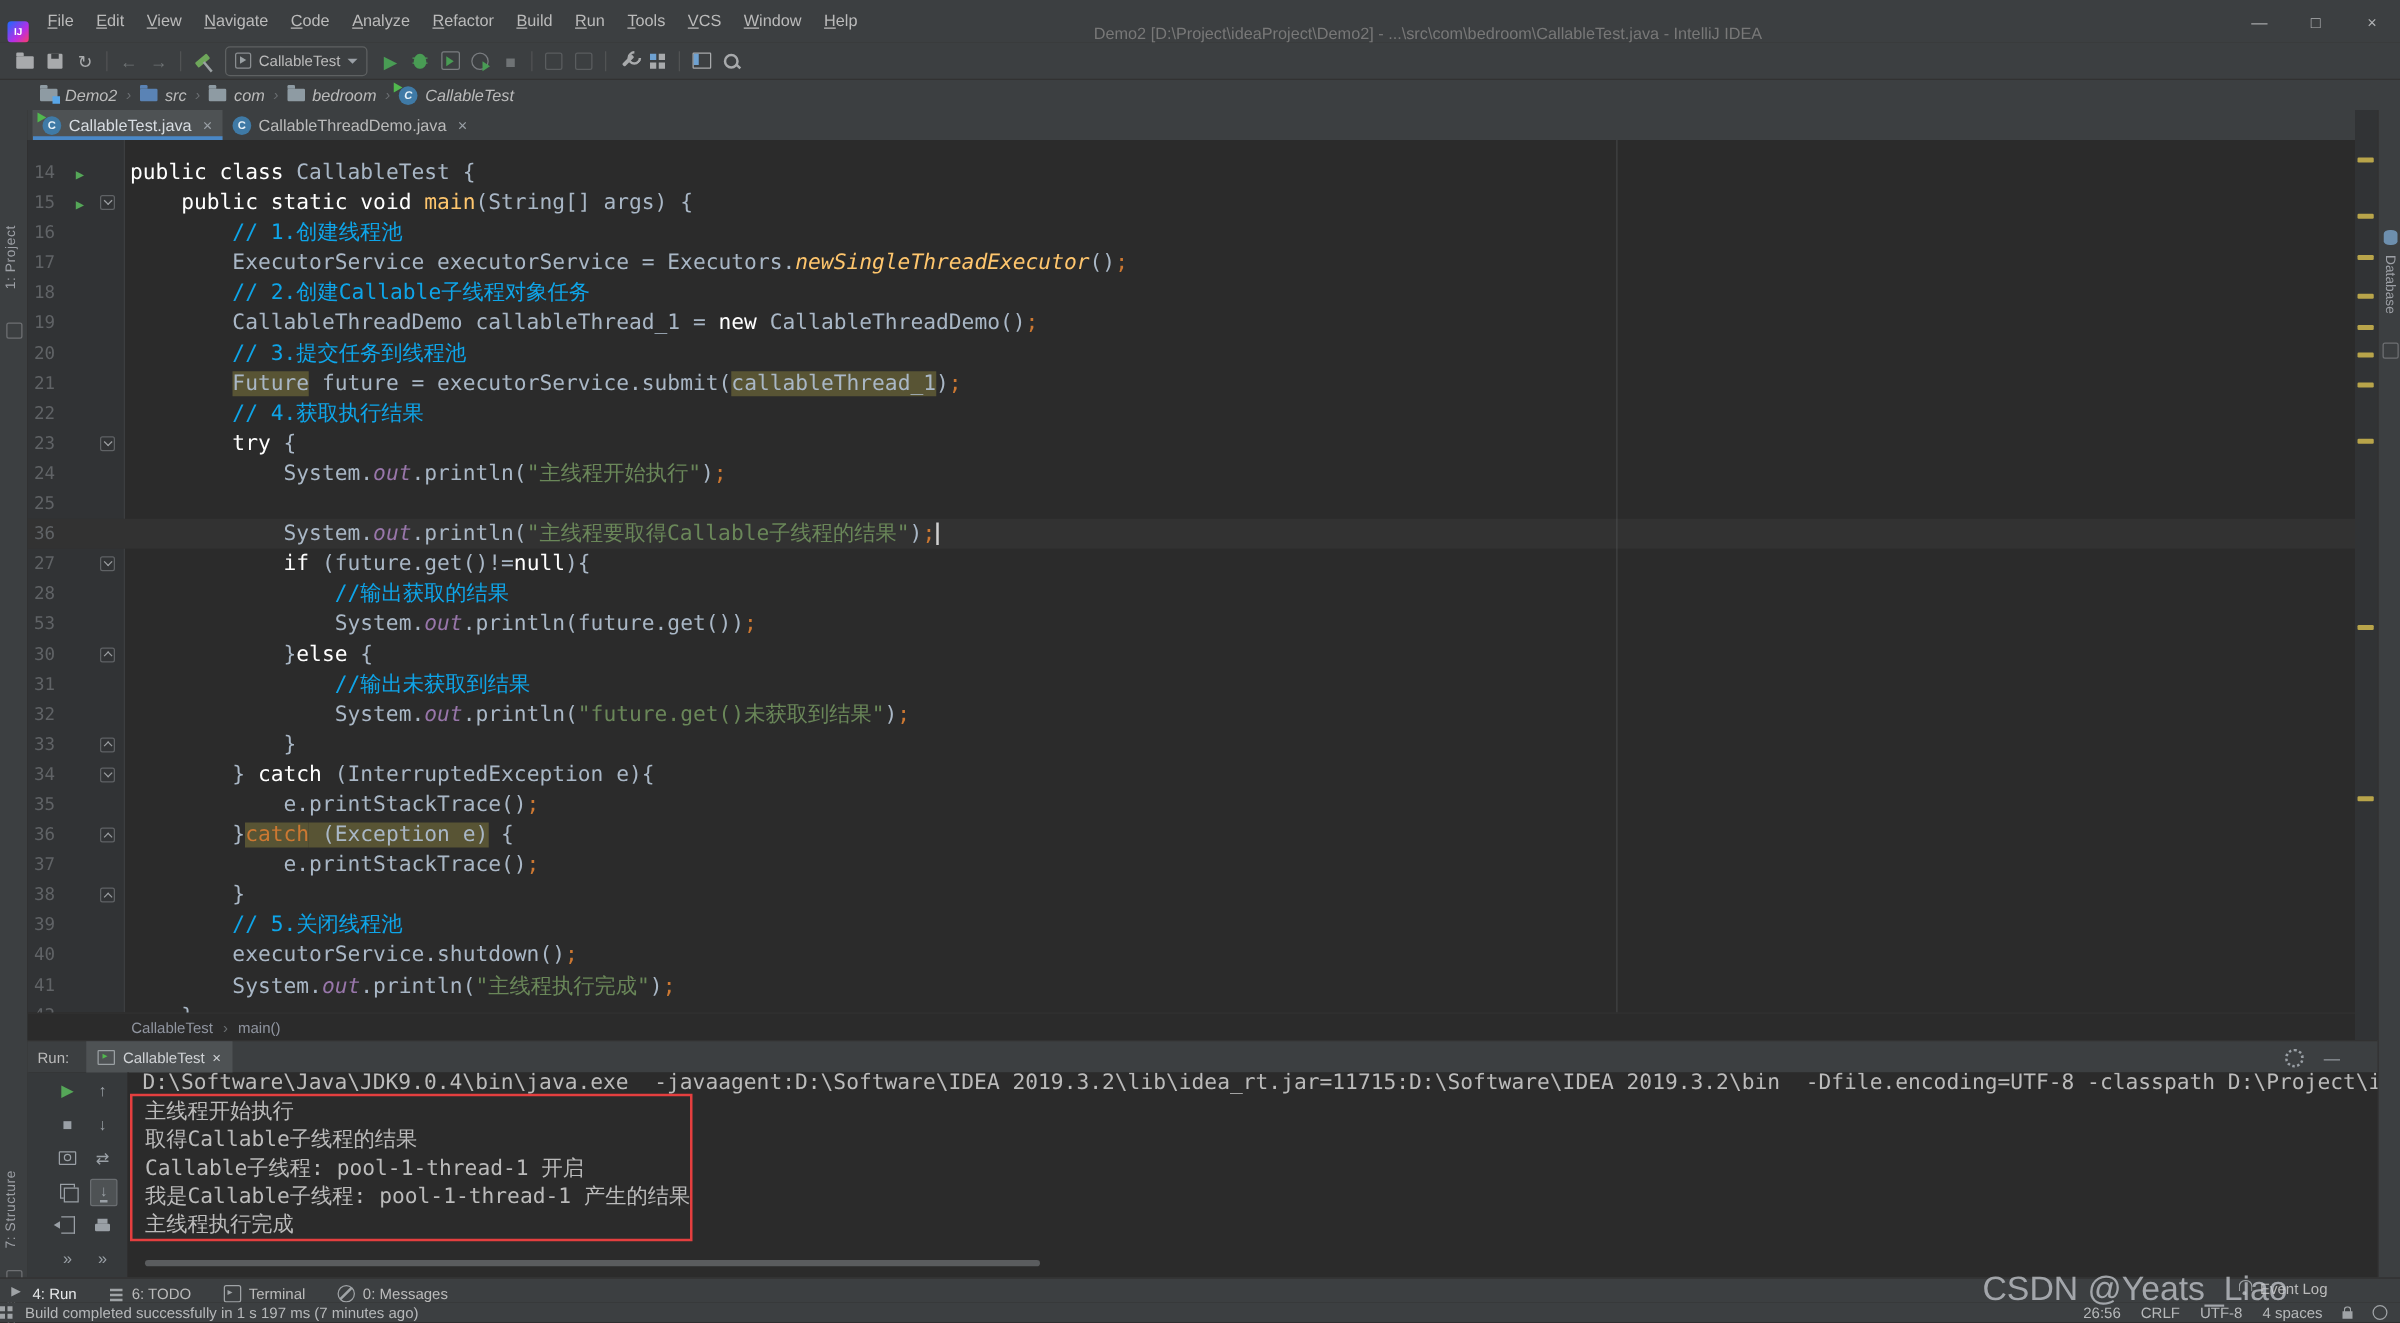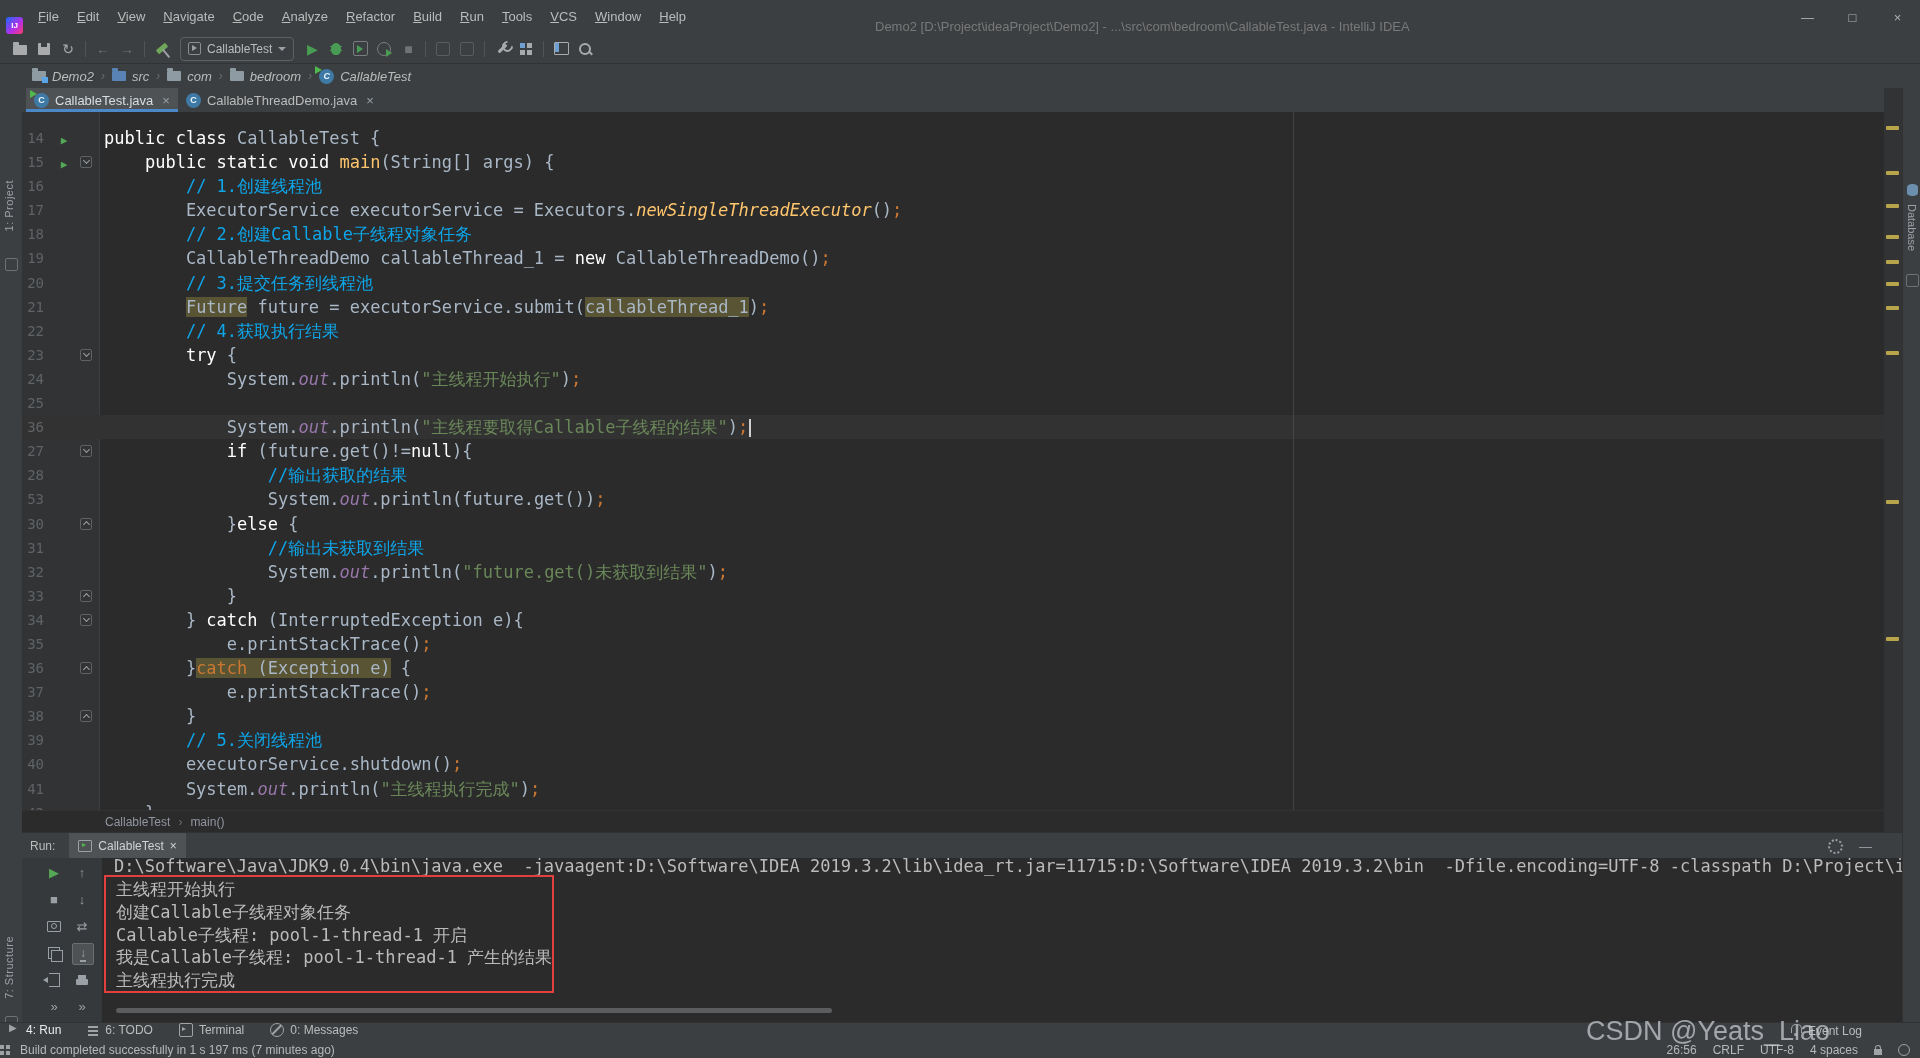--- a/index.html
+++ b/index.html
@@ -134,21 +134,21 @@
   .i-scrollend{position:relative;font-size:12px;color:#9aa0a6;line-height:1;border-bottom:2px solid #9aa0a6;padding-bottom:1px;}
   
   #console{left:102px;top:858px;width:1800px;height:164px;overflow:hidden;background:#2b2b2b;
            font-family:"DejaVu Sans Mono",monospace;font-size:17px;color:#bbbbbb;}
   #cmdline{white-space:pre;margin-top:-4px;line-height:24px;}
   #outbox{position:absolute;left:2px;top:17px;width:450px;height:118px;border:2px solid #e43f3f;box-sizing:border-box;padding:1px 0 0 10px;}
   #outbox p{margin:0;line-height:22.8px;white-space:pre;}
   #hscroll{position:absolute;left:14px;top:150px;width:716px;height:5px;background:#5a5c5e;border-radius:2.5px;}
   
   #bottombar{left:0;top:1022px;width:1920px;height:20px;background:#3c3f41;border-top:1px solid #323232;
-             display:flex;align-items:flex-start;padding-left:8px;box-sizing:border-box;gap:26px;}
+             display:flex;align-items:flex-end;padding-left:8px;box-sizing:border-box;gap:26px;}
   .bitem{display:inline-flex;align-items:center;gap:6px;font-size:12px;color:#bbbbbb;}
   .bitem.active{color:#e8eaec;}
   .bi{width:12px;height:12px;position:relative;display:inline-block;}
   .bi-run::before{content:"▶";position:absolute;left:1px;top:-2px;font-size:10px;color:#9fa3a6;}
   .bi-todo::before{content:"";position:absolute;left:1px;top:2px;width:10px;height:1.5px;background:#9fa3a6;
                    box-shadow:0 4px 0 #9fa3a6,0 8px 0 #9fa3a6;}
   .bi-terminal{border:1px solid #9fa3a6;border-radius:2px;}
   .bi-terminal::before{content:"";position:absolute;left:2px;top:3px;border-left:4px solid #9fa3a6;border-top:2.5px solid transparent;border-bottom:2.5px solid transparent;}
   .bi-messages{border:1px solid #9fa3a6;border-radius:50%;}
   .bi-messages::before{content:"";position:absolute;left:-1px;top:5px;width:13px;height:1.5px;background:#9fa3a6;transform:rotate(-45deg);}
@@ -554,21 +554,21 @@
       <span class="i-print"></span>
     </span>
   <span class="rb" style="left:22px;top:138px">»</span>
   <span class="rb" style="left:50px;top:138px">»</span>
 </div>
 
 <div id="console" class="abs">
   <div id="cmdline" style="padding-left:12px">D:\Software\Java\JDK9.0.4\bin\java.exe  -javaagent:D:\Software\IDEA 2019.3.2\lib\idea_rt.jar=11715:D:\Software\IDEA 2019.3.2\bin  -Dfile.encoding=UTF-8 -classpath D:\Project\ideaPro</div>
   <div id="outbox">
       <p>主线程开始执行</p>
-      <p>创建Callable子线程对象任务</p>
+      <p>取得Callable子线程的结果</p>
       <p>Callable子线程: pool-1-thread-1 开启</p>
       <p>我是Callable子线程: pool-1-thread-1 产生的结果</p>
       <p>主线程执行完成</p>
     </div>
   <div id="hscroll"></div>
 </div>
 
 <div id="bottombar" class="abs">
     <span class="bitem active">
       <span class="bi bi-run"></span>

